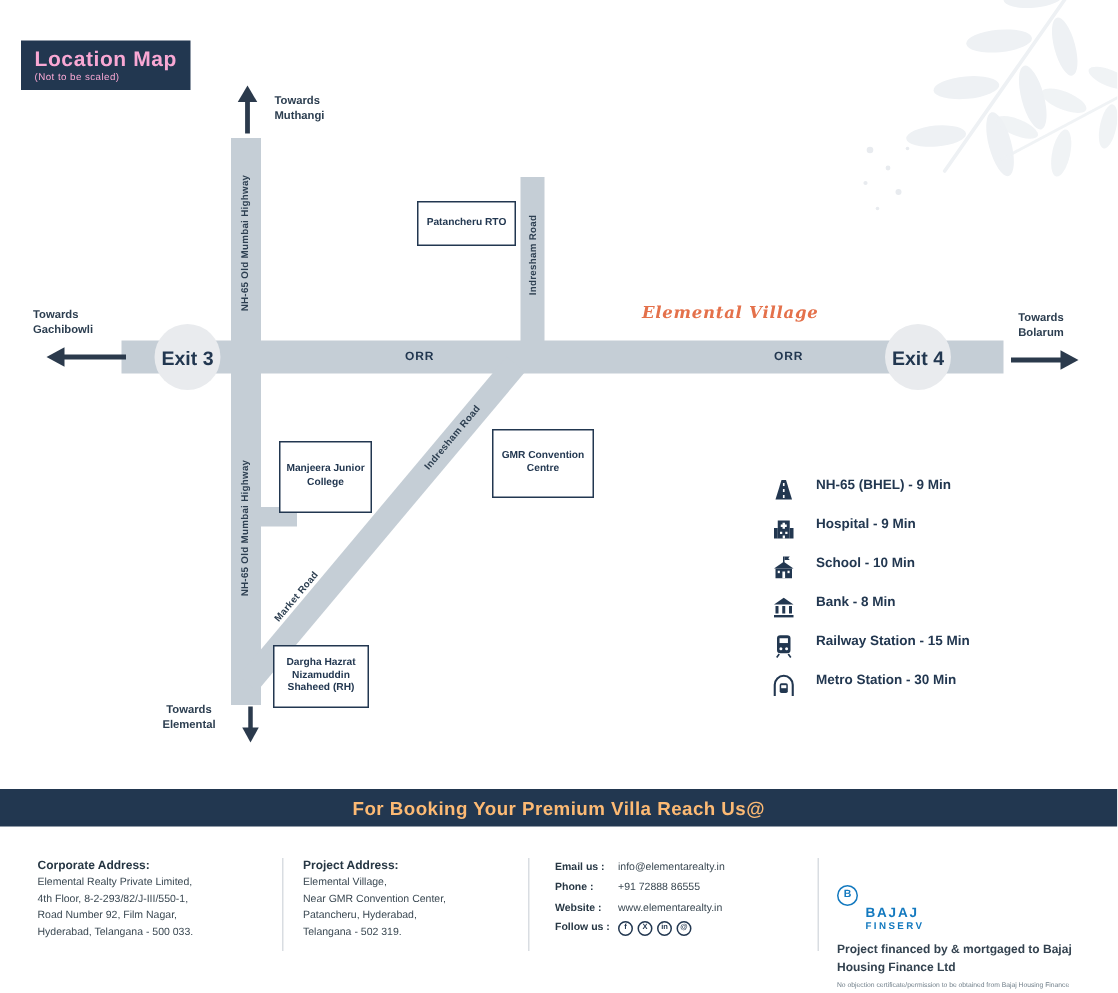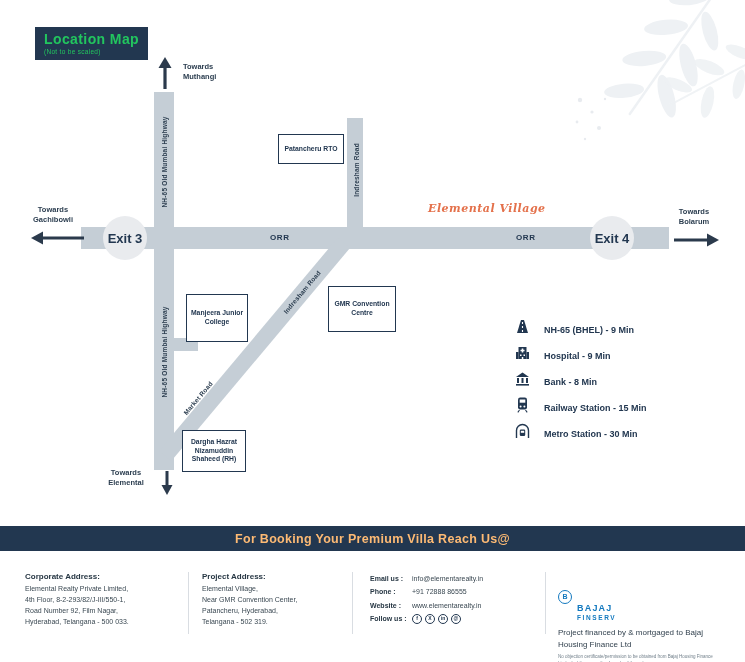--- a/index.html
+++ b/index.html
@@ -3,21 +3,21 @@
 <meta charset="utf-8">
 <style>
   * { margin:0; padding:0; box-sizing:border-box; }
   html,body { width:745px; height:662px; background:#fff; font-family:"Liberation Sans", sans-serif; }
   .page { position:relative; width:745px; height:662px; background:#fff; overflow:hidden; }
 
   
   .leaves { position:absolute; top:0; right:-8px; width:185px; height:158px; }
 
   
-  .title-box { position:absolute; left:35px; top:27px; background:#223750; color:#22c55e; padding:4px 9px 5px 9px; min-width:108px; }
+  .title-box { position:absolute; left:14px; top:27px; background:#223750; color:#f9a8d4; padding:4px 9px 5px 9px; min-width:108px; }
   .title-box .t1 { font-size:14px; font-weight:bold; letter-spacing:.4px; }
   .title-box .t2 { font-size:6.5px; margin-top:1px; letter-spacing:.3px; }
 
   
   .road { position:absolute; background:#c5ced6; }
   .road-v-highway { left:154px; top:92px; width:20px; height:378px; }
   .road-orr { left:81px; top:227px; width:588px; height:22px; }
   .road-indresham { left:347px; top:118px; width:16px; height:110px; }
   .road-diagonal { left:350px; top:248px; width:278px; height:16px; transform-origin:0 0; transform:rotate(130deg); }
   .road-stub { left:174px; top:338px; width:24px; height:13px; }
@@ -40,21 +40,21 @@
   
   .map-box { position:absolute; background:#fff; border:1.6px solid #223750; color:#223750;
              display:flex; align-items:center; justify-content:center; text-align:center;
              font-size:6.8px; font-weight:600; line-height:1.3; padding:2px 3px; z-index:3; }
 
   .project-label { position:absolute; left:428px; top:202px; font-family:"DejaVu Serif", serif; font-style:italic;
                    font-weight:bold; font-size:11px; color:#e4714b; letter-spacing:.5px; }
 
   
   .legend { position:absolute; left:512px; top:318px; }
-  .legend-row { display:flex; align-items:flex-end; gap:12px; height:17px; margin-bottom:9px; }
+  .legend-row { display:flex; align-items:flex-start; gap:12px; height:17px; margin-bottom:9px; }
   .legend-row .lic { width:20px; display:flex; justify-content:center; }
   .legend-row .ltxt { font-size:9px; font-weight:600; color:#223750; white-space:nowrap; }
 
   
   .banner { position:absolute; left:0; top:526px; width:745px; height:25px; background:#223750;
             display:flex; align-items:center; justify-content:center; }
   .banner span { color:#fdba74; font-size:12.5px; font-weight:bold; letter-spacing:.3px; }
 
   
   .footer { position:absolute; left:0; top:560px; width:745px; height:100px; }
@@ -66,21 +66,21 @@
   .clabel { width:42px; font-weight:bold; color:#273744; flex:none; }
   .cval { color:#3a4852; }
   .social { display:flex; gap:3px; align-items:center; }
   .soc { width:10px; height:10px; border:1px solid #223750; border-radius:50%; color:#223750;
          font-size:5px; font-weight:bold; display:flex; align-items:center; justify-content:center; }
   .bajaj-logo { display:flex; align-items:center; gap:5px; margin-bottom:6px; }
   .blogo-circle { width:14px; height:14px; border:1.8px solid #1379bf; border-radius:50%; color:#1379bf;
                   font-size:7px; font-weight:bold; display:flex; align-items:center; justify-content:center; }
   .bname1 { font-size:9px; font-weight:bold; color:#1379bf; letter-spacing:1.2px; line-height:1.1;margin-top:32px; }
   .bname2 { font-size:6.5px; font-weight:bold; color:#1379bf; letter-spacing:1.6px; line-height:1.1; }
-  .btext { font-size:8px; font-weight:400; color:#33424f; line-height:1.45; width:168px; }
+  .btext { font-size:8px; font-weight:700; color:#33424f; line-height:1.45; width:168px; }
   .bdisc { font-size:4.5px; color:#72808b; line-height:1.5; width:160px; margin-top:4px; }
 </style>
 </head>
 <body>
 
 <div class="page">
 
   <svg class="leaves" viewBox="0 0 185 158">
     <g fill="#eef1f4">
       <g transform="translate(150,-12) rotate(35)">
@@ -142,21 +142,21 @@
   <svg class="arrow" style="left:672px; top:232px;" width="48" height="16">
     <path d="M2 8 H36" stroke="#2b3a4c" stroke-width="3.2" fill="none"></path>
     <path d="M47 8 L35 1.5 V14.5 Z" fill="#2b3a4c"></path>
   </svg>
   <svg class="arrow" style="left:159px; top:470px;" width="16" height="26">
     <path d="M8 1 V16" stroke="#2b3a4c" stroke-width="3" fill="none"></path>
     <path d="M8 25 L2.5 15 H13.5 Z" fill="#2b3a4c"></path>
   </svg>
 
   <div class="dir" style="left:183px; top:62px; width:52px;">Towards Muthangi</div>
-  <div class="dir" style="left:22px; top:205px; width:62px; text-align:center;">Towards Gachibowli</div>
+  <div class="dir" style="left:22px; top:205px; width:62px; ">Towards Gachibowli</div>
   <div class="dir" style="left:668px; top:207px; width:52px; text-align:center;">Towards Bolarum</div>
   <div class="dir" style="left:98px; top:468px; width:56px; text-align:center;">Towards Elemental</div>
 
   <div class="exit" style="left:103px; top:216px;">Exit 3</div>
   <div class="exit" style="left:590px; top:216px;">Exit 4</div>
 
   <div class="map-box" style="left:278px; top:134px; width:66px; height:30px;">Patancheru RTO</div>
   <div class="map-box" style="left:186px; top:294px; width:62px; height:48px;">Manjeera Junior College</div>
   <div class="map-box" style="left:328px; top:286px; width:68px; height:46px;">GMR Convention Centre</div>
   <div class="map-box" style="left:182px; top:430px; width:64px; height:42px;">Dargha Hazrat Nizamuddin Shaheed (RH)</div>
@@ -179,20 +179,34 @@
             <rect x="4.5" y="3" width="8" height="12" fill="#223750"></rect>
             <rect x="2" y="8" width="2.5" height="7" fill="#223750"></rect>
             <rect x="12.5" y="8" width="2.5" height="7" fill="#223750"></rect>
             <path d="M7.7 4.5 h1.6 v1.2 h1.2 v1.6 h-1.2 v1.2 h-1.6 v-1.2 h-1.2 v-1.6 h1.2 Z" fill="#fff"></path>
             <rect x="6" y="10.5" width="1.5" height="1.5" fill="#fff"></rect>
             <rect x="9.5" y="10.5" width="1.5" height="1.5" fill="#fff"></rect>
             <rect x="7.8" y="13" width="1.5" height="2" fill="#fff"></rect>
           </svg>
       </span>
       <span class="ltxt">Hospital - 9 Min</span>
+    </div>
+    <div class="legend-row">
+      <span class="lic">
+        <svg width="17" height="17">
+            <rect x="8" y="1" width="1" height="4" fill="#223750"></rect>
+            <path d="M9 1 h3.5 l-1 1.2 1 1.2 H9 Z" fill="#223750"></path>
+            <path d="M2 9 L8.5 4.5 L15 9 Z" fill="#223750"></path>
+            <rect x="3" y="9" width="11" height="6.5" fill="#223750"></rect>
+            <rect x="7.6" y="11" width="1.8" height="4.5" fill="#fff"></rect>
+            <rect x="4.5" y="10.5" width="1.4" height="1.6" fill="#fff"></rect>
+            <rect x="11" y="10.5" width="1.4" height="1.6" fill="#fff"></rect>
+          </svg>
+      </span>
+      <span class="ltxt">School - 10 Min</span>
     </div>
     <div class="legend-row">
       <span class="lic">
         <svg width="17" height="17">
             <path d="M2 7 L8.5 2.5 L15 7 Z" fill="#223750"></path>
             <rect x="3" y="8" width="2" height="5" fill="#223750"></rect>
             <rect x="7.5" y="8" width="2" height="5" fill="#223750"></rect>
             <rect x="12" y="8" width="2" height="5" fill="#223750"></rect>
             <rect x="2" y="14" width="13" height="1.6" fill="#223750"></rect>
           </svg>

